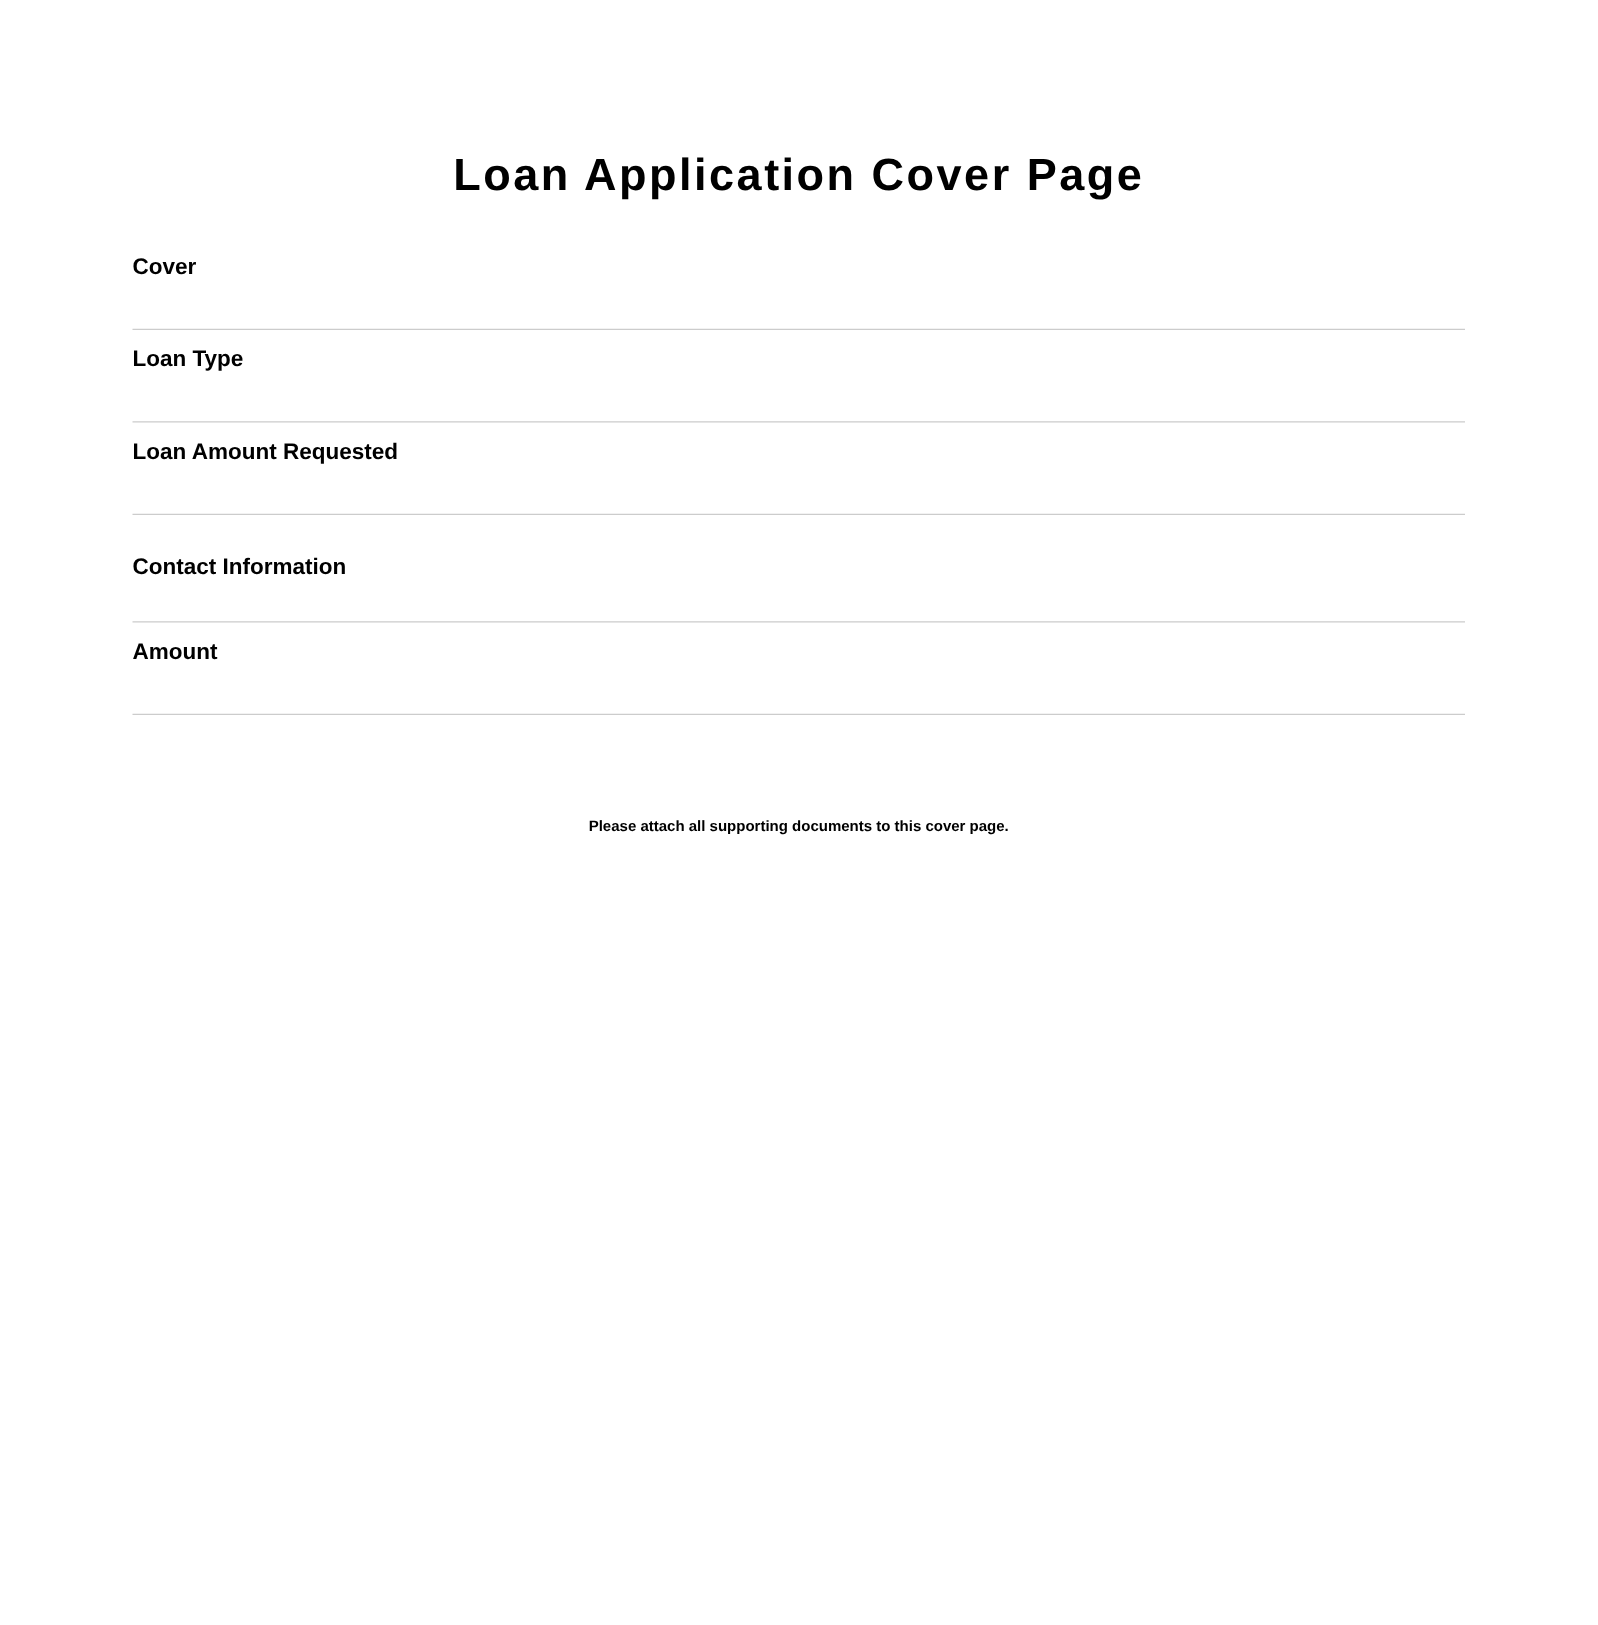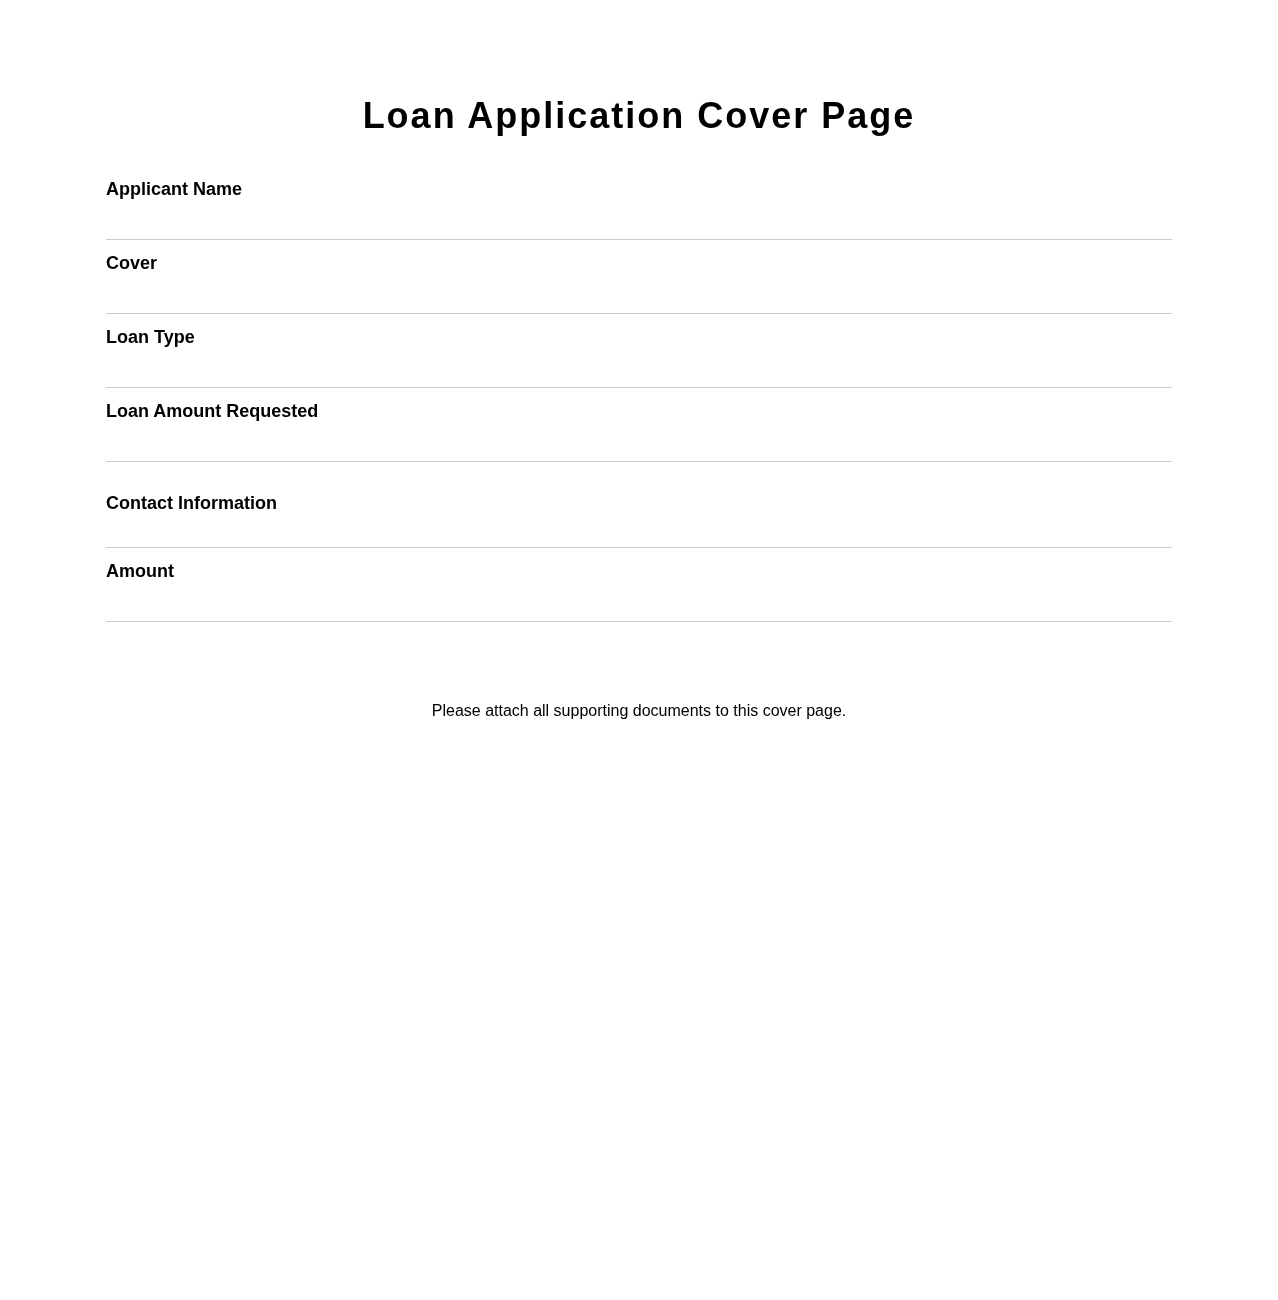--- a/index.html
+++ b/index.html
@@ -8,21 +8,21 @@
       background: #ffffff;
       width: 1278px;
       height: 1300px;
       font-family: "Liberation Sans", sans-serif;
       color: #000000;
     }
     .page {
       position: relative;
       width: 1066px;
       margin: 0 auto;
-      padding-top: 95px;
+      padding-top: 119px;
       left: 0;
     }
     .title {
       text-align: center;
       font-size: 36px;
       font-weight: bold;
       letter-spacing: 2px;
       margin: 0;
       line-height: 42px;
       height: 42px;
@@ -47,35 +47,33 @@
       margin: 0;
     }
     .field.first .field-label {
       padding-top: 13px;
     }
     .field.tall .field-label {
       padding-top: 31px;
     }
     .note {
       text-align: center;
-      font-size: 16px;
+      font-size: 12px;
       margin-top: 79px;
       line-height: 20px;
+      font-weight: bold;
     }
   </style>
 </head>
 <body>
 
 <div class="page">
   <h1 class="title">Loan Application Cover Page</h1>
 
   <div class="fields">
-    <div class="field first">
-      <div class="field-label">Applicant Name</div>
-    </div>
     <div class="field">
       <div class="field-label">Cover</div>
     </div>
     <div class="field">
       <div class="field-label">Loan Type</div>
     </div>
     <div class="field">
       <div class="field-label">Loan Amount Requested</div>
     </div>
     <div class="field tall">

